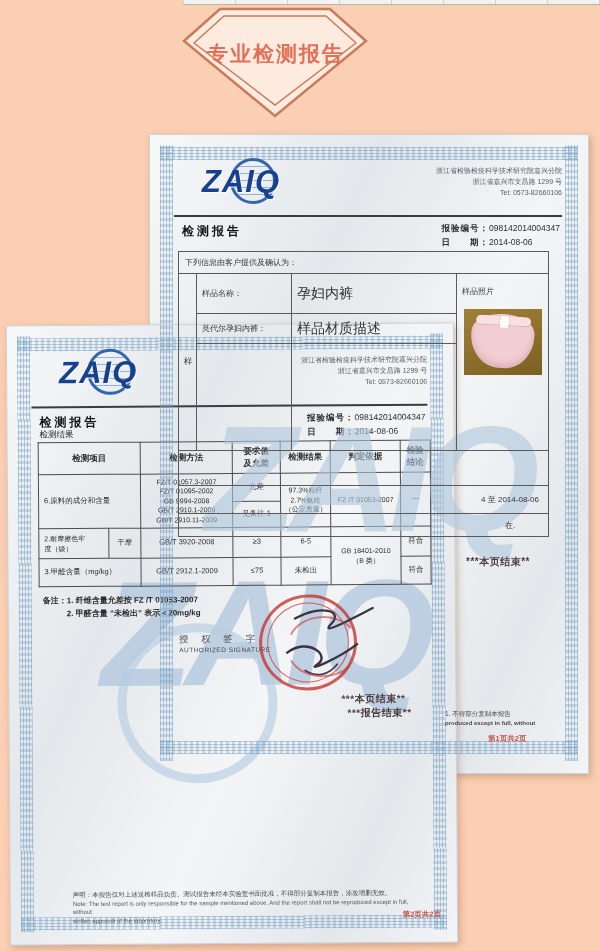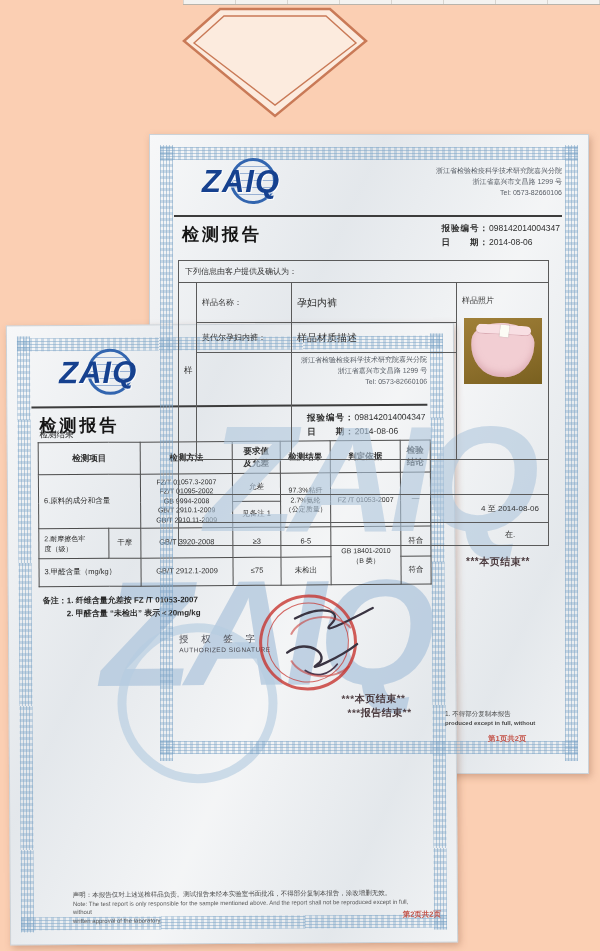--- a/index.html
+++ b/index.html
@@ -55,33 +55,33 @@
   .head{position:absolute;left:24px;right:26px;top:22px;height:92px;z-index:2;}
   .logo{position:absolute;left:28px;top:4px;width:100px;height:44px;}
   .logo .globe{position:absolute;left:28px;top:-3px;width:46px;height:46px;border-radius:50%;
      border:3px solid #3265af;
      background:repeating-linear-gradient(0deg,transparent 0 6px,rgba(50,101,175,.45) 6px 7px);}
   .logo .tx{position:absolute;left:0;top:3px;font-size:31px;font-weight:900;font-style:italic;
      color:#16418f;letter-spacing:1px;text-shadow:1px 1px 0 rgba(255,255,255,.85);}
   .addr{position:absolute;right:0;top:9px;text-align:right;font-size:7px;color:#565c64;
      line-height:1.55;white-space:pre-line;}
   .hrule{position:absolute;left:0;right:0;top:58px;border-top:2px solid #3c3c3c;}
-  .rtitle{position:absolute;left:8px;top:66px;font-size:17px;font-weight:bold;color:#141414;
+  .rtitle{position:absolute;left:8px;top:66px;font-size:12px;font-weight:bold;color:#141414;
      letter-spacing:3px;}
   .nums{position:absolute;right:2px;top:64px;font-size:8.5px;color:#2e2e2e;line-height:1.7;}
   .nums b{letter-spacing:1px;}
 
   
-  .btable{position:absolute;left:28px;top:125px;z-index:2;border-collapse:collapse;
+  .btable{position:absolute;left:28px;top:116px;z-index:2;border-collapse:collapse;
      table-layout:fixed;width:370px;}
   .btable td{border:1px solid #5a5a5a;font-size:8px;color:#333;padding:2px 5px;
      overflow:hidden;white-space:pre-line;vertical-align:middle;}
   .btable .intro{font-size:8px;padding-left:6px;}
   .btable .vert{text-align:center;font-size:8.5px;}
-  .btable .val{font-size:10px;}
+  .btable .val{font-size:14px;}
   .photo-cell{vertical-align:top !important;text-align:center;padding:3px 2px !important;}
   .photo-label{font-size:8px;text-align:left;padding-left:3px;}
   .photo{position:relative;width:78px;height:66px;margin:3px auto 0;
      background:linear-gradient(160deg,#a08038 0%,#8d6f2c 55%,#79601f 100%);}
   .briefs{position:absolute;left:7px;top:5px;width:63px;height:54px;background:#f2ced3;
      border-radius:50% 50% 46% 46% / 34% 34% 60% 60%;transform:rotate(3deg);
      box-shadow:inset 0 -4px 6px rgba(205,150,160,.55);}
   .briefs::before{content:"";position:absolute;left:4px;top:2px;right:4px;height:9px;
      background:#f8dfe3;border-radius:8px;border-bottom:1px solid rgba(205,150,160,.7);}
   .tag{position:absolute;left:36px;top:7px;width:9px;height:12px;background:#fcfcf5;
@@ -128,20 +128,21 @@
 </head>
 <body data-name="product-detail-image">
 
 <div class="top-strip" data-name="previous-section-edge"></div>
 
 <div class="gem" data-name="diamond-banner">
   <svg width="190" height="116" viewBox="0 0 190 116" data-name="diamond-outline-icon">
     <polygon points="3,37 39,5 149,5 185,37 94,112" fill="#fcebde" stroke="#c97a57" stroke-width="2.5"></polygon>
     <polygon points="13,39 43,12 145,12 175,39 94,101" fill="none" stroke="#c97a57" stroke-width="1.4"></polygon>
   </svg>
+  <div class="label" data-name="banner-title">专业检测报告</div>
 </div>
 
 <div class="cert cert-back" data-name="certificate-back">
   <div class="band h top" data-name="border-band"></div>
   <div class="band h bottom" data-name="border-band"></div>
   <div class="band v left" data-name="border-band"></div>
   <div class="band v right" data-name="border-band"></div>
   <div class="wm" data-name="zaiq-watermark">ZAIQ</div>
 
   <div class="head" data-name="certificate-header">

